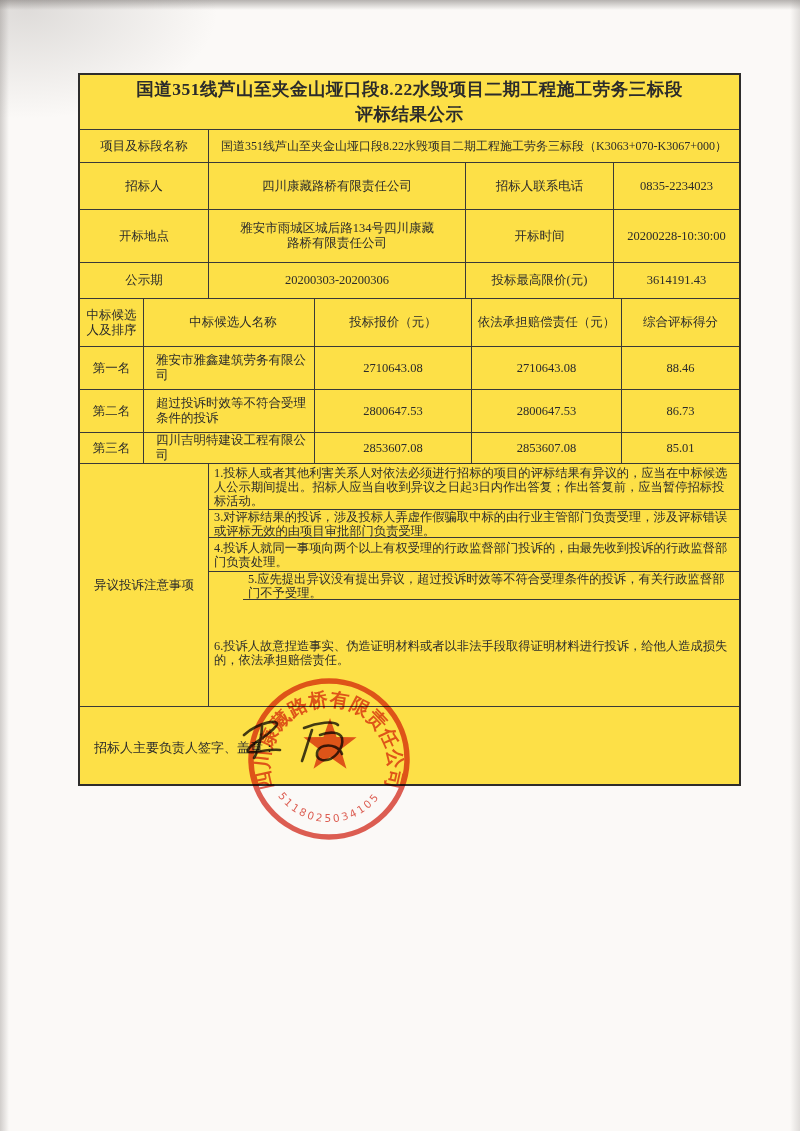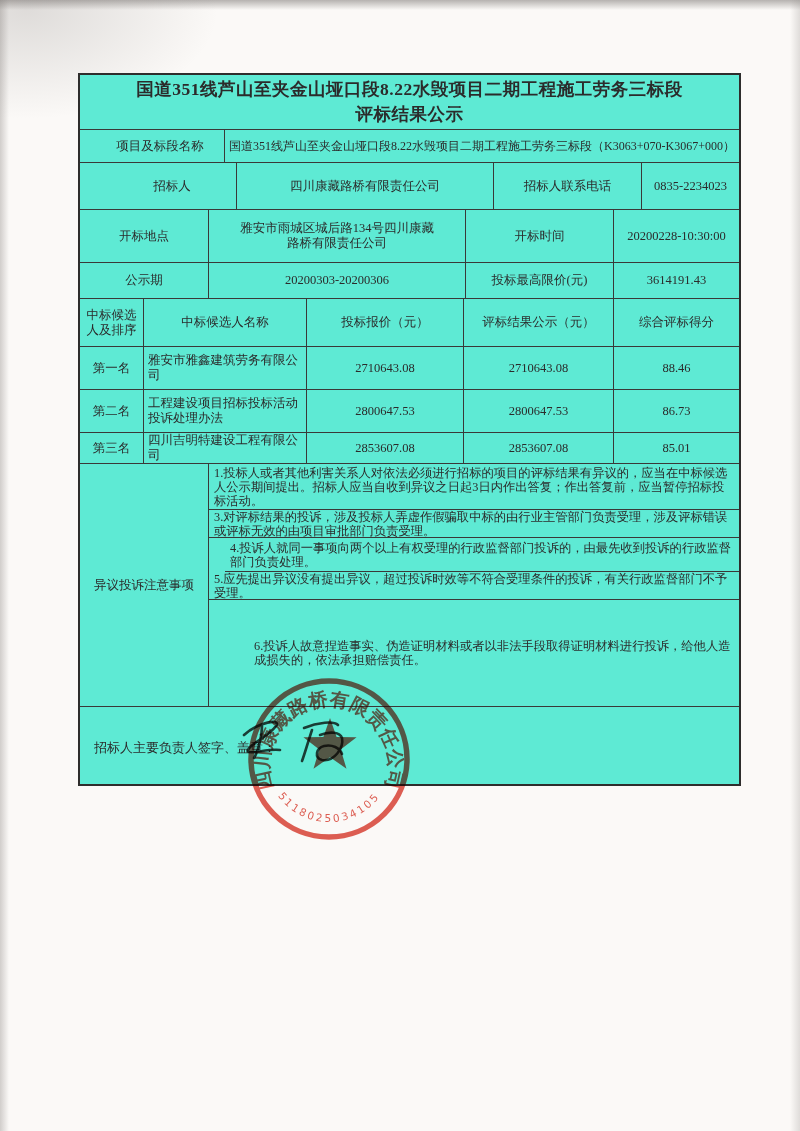--- a/index.html
+++ b/index.html
@@ -17,57 +17,57 @@
     background:linear-gradient(to bottom, rgba(125,120,117,.55), rgba(125,120,117,0)); }
   .edge-left { position:absolute; left:0; top:0; width:9px; height:1131px;
     background:linear-gradient(to right, rgba(140,135,132,.38), rgba(140,135,132,0)); }
   .edge-right { position:absolute; right:0; top:0; width:10px; height:1131px;
     background:linear-gradient(to left, rgba(150,145,142,.28), rgba(150,145,142,0)); }
   .corner-smudge { position:absolute; left:0; top:0; width:220px; height:120px;
     background:radial-gradient(ellipse at 12% 8%, rgba(120,115,112,.22), rgba(120,115,112,0) 70%); }
 
   .doc-table {
     position:absolute; left:78px; top:73px; width:663px; height:713px;
-    border:2px solid #2e2d2c; background:#5eead4;
+    border:2px solid #2e2d2c; background:#fde047;
   }
   .row { display:flex; border-bottom:1.5px solid #3a3938; }
   .row:last-child { border-bottom:none; }
   .cell {
     border-right:1.5px solid #3a3938;
     display:flex; align-items:center; justify-content:center;
     text-align:center; padding:2px 4px; overflow:hidden;
     font-size:12.5px; line-height:15px;
   }
   .cell:last-child { border-right:none; }
 
   .title-row { height:55px; flex-direction:column; align-items:center; justify-content:center; }
   .title-line { font-weight:bold; font-size:17.5px; line-height:25px; letter-spacing:.5px; text-align:center; }
 
-  .h33 { height:33px;padding-left:16px; } .h47 { height:47px;padding-left:28px; } .h53 { height:53px; } .h36 { height:36px; }
+  .h33 { height:33px; } .h47 { height:47px; } .h53 { height:53px; } .h36 { height:36px; }
   .h48 { height:48px; } .h43 { height:43px; } .h31 { height:31px; }
 
   .c-lab1 { width:129px; }  
   .c-val1 { width:257px; }  
   .c-lab2 { width:148px; }  
   .c-val2 { flex:1; }       
 
   .c-rank { width:64px; }
-  .c-name { width:163px; }
+  .c-name { width:163px;margin-left:8px; }
   .c-bid  { width:157px; }
   .c-eval { width:150px; }
   .c-score{ flex:1; }
 
   .notes-wrap { display:flex; height:243px; border-bottom:1.5px solid #3a3938; }
   .notes-label { width:129px; border-right:1.5px solid #3a3938;
     display:flex; align-items:center; justify-content:center; font-size:12.5px; }
   .notes-body { flex:1; display:flex; flex-direction:column; }
   .note-item { border-bottom:1.5px solid #3a3938; display:flex; align-items:center;
     padding:1px 5px; font-size:12.3px; line-height:14px; text-align:left; overflow:hidden; }
   .note-item:last-child { border-bottom:none; }
-  .n1{height:46px;} .n2{height:67px;} .n3{height:28px;} .n4{height:34px;margin-left:16px;} .n5{height:28px;} .n6{flex:1;margin-left:40px;}
+  .n1{height:46px;} .n2{height:67px;} .n3{height:28px;} .n4{height:34px;} .n5{height:28px;margin-left:34px;} .n6{flex:1;}
 
   .sign-row { height:81px; display:flex; align-items:center; padding-left:14px; font-size:13px; }
 
   .seal { position:absolute; left:237px; top:667px; width:184px; height:184px;
     mix-blend-mode:multiply; opacity:.92; }
   .signature { position:absolute; left:238px; top:708px; width:140px; height:64px;
     mix-blend-mode:multiply; }
 </style>
 </head>
 <body>
@@ -107,34 +107,34 @@
     <div class="cell c-lab1">公示期</div>
     <div class="cell c-val1">20200303-20200306</div>
     <div class="cell c-lab2">投标最高限价(元)</div>
     <div class="cell c-val2">3614191.43</div>
   </div>
 
   <div class="row h48">
     <div class="cell c-rank">中标候选人及排序</div>
     <div class="cell c-name">中标候选人名称</div>
     <div class="cell c-bid">投标报价（元）</div>
-    <div class="cell c-eval">评标结果公示（元）</div>
+    <div class="cell c-eval">依法承担赔偿责任（元）</div>
     <div class="cell c-score">综合评标得分</div>
   </div>
 
   <div class="row h43">
     <div class="cell c-rank">第一名</div>
     <div class="cell c-name" style="justify-content:flex-start;text-align:left">雅安市雅鑫建筑劳务有限公司</div>
     <div class="cell c-bid">2710643.08</div>
     <div class="cell c-eval">2710643.08</div>
     <div class="cell c-score">88.46</div>
   </div>
   <div class="row h43">
     <div class="cell c-rank">第二名</div>
-    <div class="cell c-name" style="justify-content:flex-start;text-align:left">工程建设项目招标投标活动投诉处理办法</div>
+    <div class="cell c-name" style="justify-content:flex-start;text-align:left">超过投诉时效等不符合受理条件的投诉</div>
     <div class="cell c-bid">2800647.53</div>
     <div class="cell c-eval">2800647.53</div>
     <div class="cell c-score">86.73</div>
   </div>
   <div class="row h31">
     <div class="cell c-rank">第三名</div>
     <div class="cell c-name" style="justify-content:flex-start;text-align:left">四川吉明特建设工程有限公司</div>
     <div class="cell c-bid">2853607.08</div>
     <div class="cell c-eval">2853607.08</div>
     <div class="cell c-score">85.01</div>

